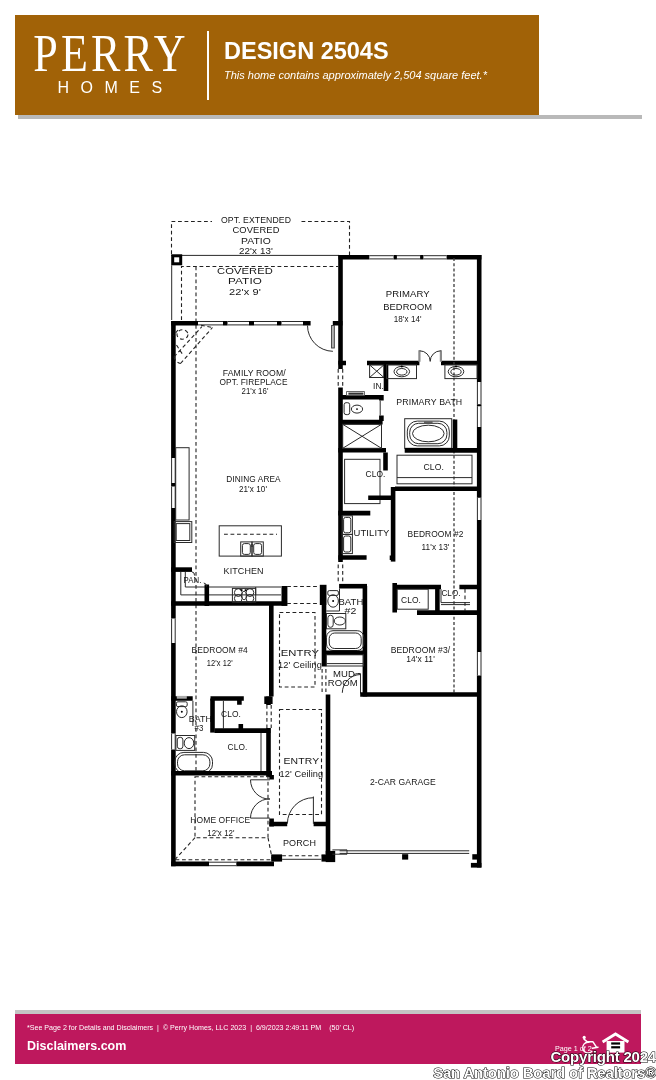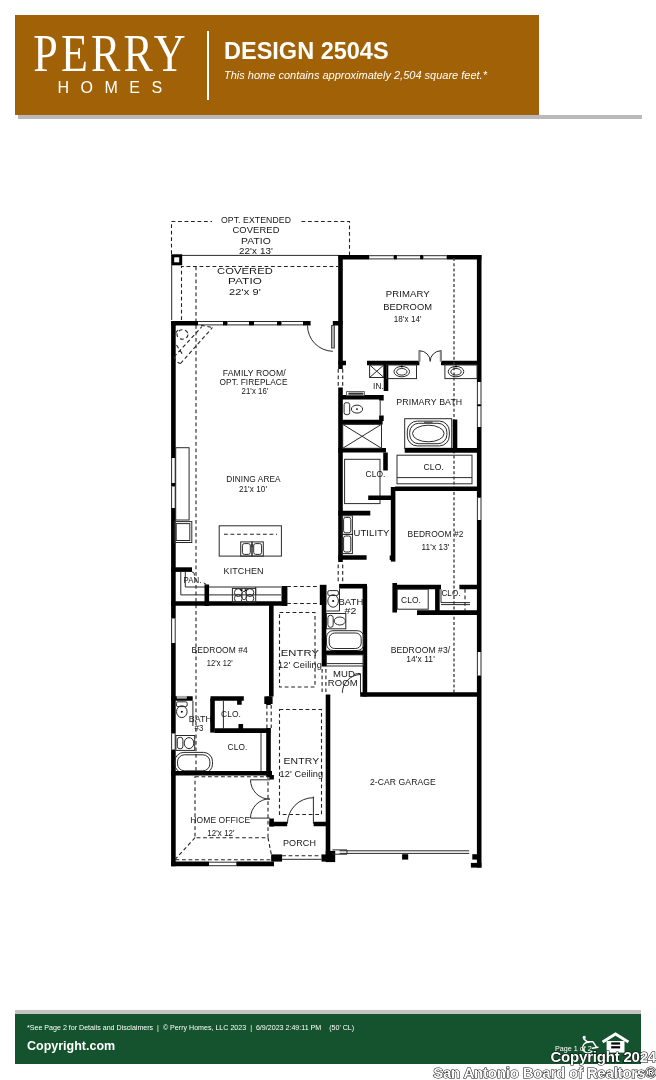--- a/index.html
+++ b/index.html
@@ -5,21 +5,21 @@
   html,body{margin:0;padding:0;background:#fff;width:656px;height:1080px;overflow:hidden;}
   body{font-family:"Liberation Sans",sans-serif;position:relative;}
   #hdr{position:absolute;left:15px;top:15px;width:524px;height:100px;background:#a16207;}
   #hdrshadow{position:absolute;left:18px;top:115px;width:624px;height:4px;background:#b9b9b9;}
   #logo{position:absolute;left:0;top:0;width:200px;height:100px;color:#fff;}
   #logo .perry{position:absolute;left:16px;top:17px;width:160px;font-family:"Liberation Serif",serif;font-size:44px;line-height:38px;letter-spacing:3.2px;transform:scale(1.0,1.18);transform-origin:center top;text-align:center;}
   #logo .homes{position:absolute;left:33px;top:63.5px;width:102px;font-size:16px;letter-spacing:11.5px;text-align:center;text-indent:9.5px;}
   #divider{position:absolute;left:192px;top:16px;width:1.5px;height:69px;background:#fff;}
   #htitle{position:absolute;left:209px;top:23px;color:#fff;font-size:23.5px;font-weight:bold;}
   #hsub{position:absolute;left:209px;top:53.5px;color:#fff;font-size:11px;font-style:italic;}
-  #ftr{position:absolute;left:15px;top:1014px;width:626px;height:50px;background:#14532d;}
+  #ftr{position:absolute;left:15px;top:1014px;width:626px;height:50px;background:#be185d;}
   #ftrshadow{position:absolute;left:15px;top:1010px;width:626px;height:4px;background:#c4c4c4;}
   #fsmall{position:absolute;left:12px;top:9.5px;color:#fff;font-size:7.1px;}
   #fsite{position:absolute;left:12px;top:25px;color:#fff;font-size:12.5px;font-weight:bold;}
   #fpage{position:absolute;left:511px;top:29.5px;color:#fff;font-size:7.2px;padding-left:29px;}
   svg text{font-family:"Liberation Sans",sans-serif;}
 </style>
 </head>
 <body>
 
 <div id="hdrshadow"></div>
@@ -394,21 +394,21 @@
 <path class="T" d="M332.4,849.9 H347 M332.4,854.2 H347 M347,849.9 V854.2"></path>
 </g>
 </svg>
 
 <div id="ftrshadow"></div>
 
 <div id="ftr">
 
   <div id="fsmall">*See Page 2 for Details and Disclaimers&nbsp;&nbsp;|&nbsp;&nbsp;© Perry Homes, LLC 2023&nbsp;&nbsp;|&nbsp;&nbsp;6/9/2023 2:49:11 PM&nbsp;&nbsp;&nbsp;&nbsp;(50' CL)</div>
 
-  <div id="fsite">Copyright.com</div>
+  <div id="fsite">Disclaimers.com</div>
 
   <div id="fpage">Page 1 of 2</div>
 </div>
 
 <svg id="wm" width="656" height="80" viewBox="0 0 656 80" style="position:absolute;left:0;top:1000px;">
 
 <g stroke="#fff" fill="none">
 <circle cx="584.2" cy="37.4" r="1.6" fill="#fff" stroke="none"></circle>
 <path d="M584,39.2 L587.3,41.8 H593 L596.6,47.4 M592.3,48.2 L598,47.2" stroke-width="1.5" stroke-linejoin="round" stroke-linecap="round"></path>
 <path d="M588.9,42.3 A5.4 5.4 0 1 0 591.8,51.5" stroke-width="1.4" stroke-linecap="round"></path>

